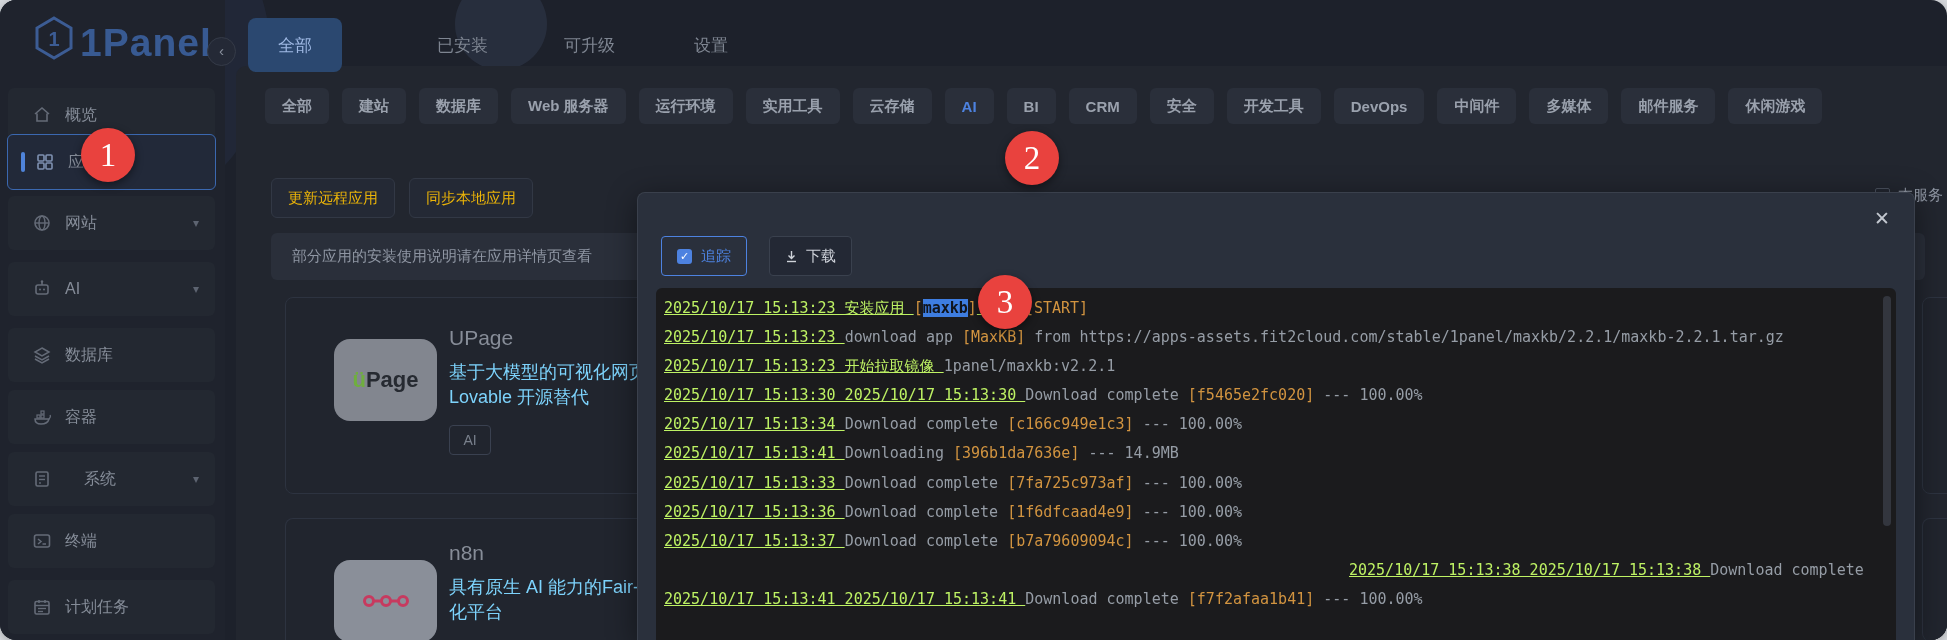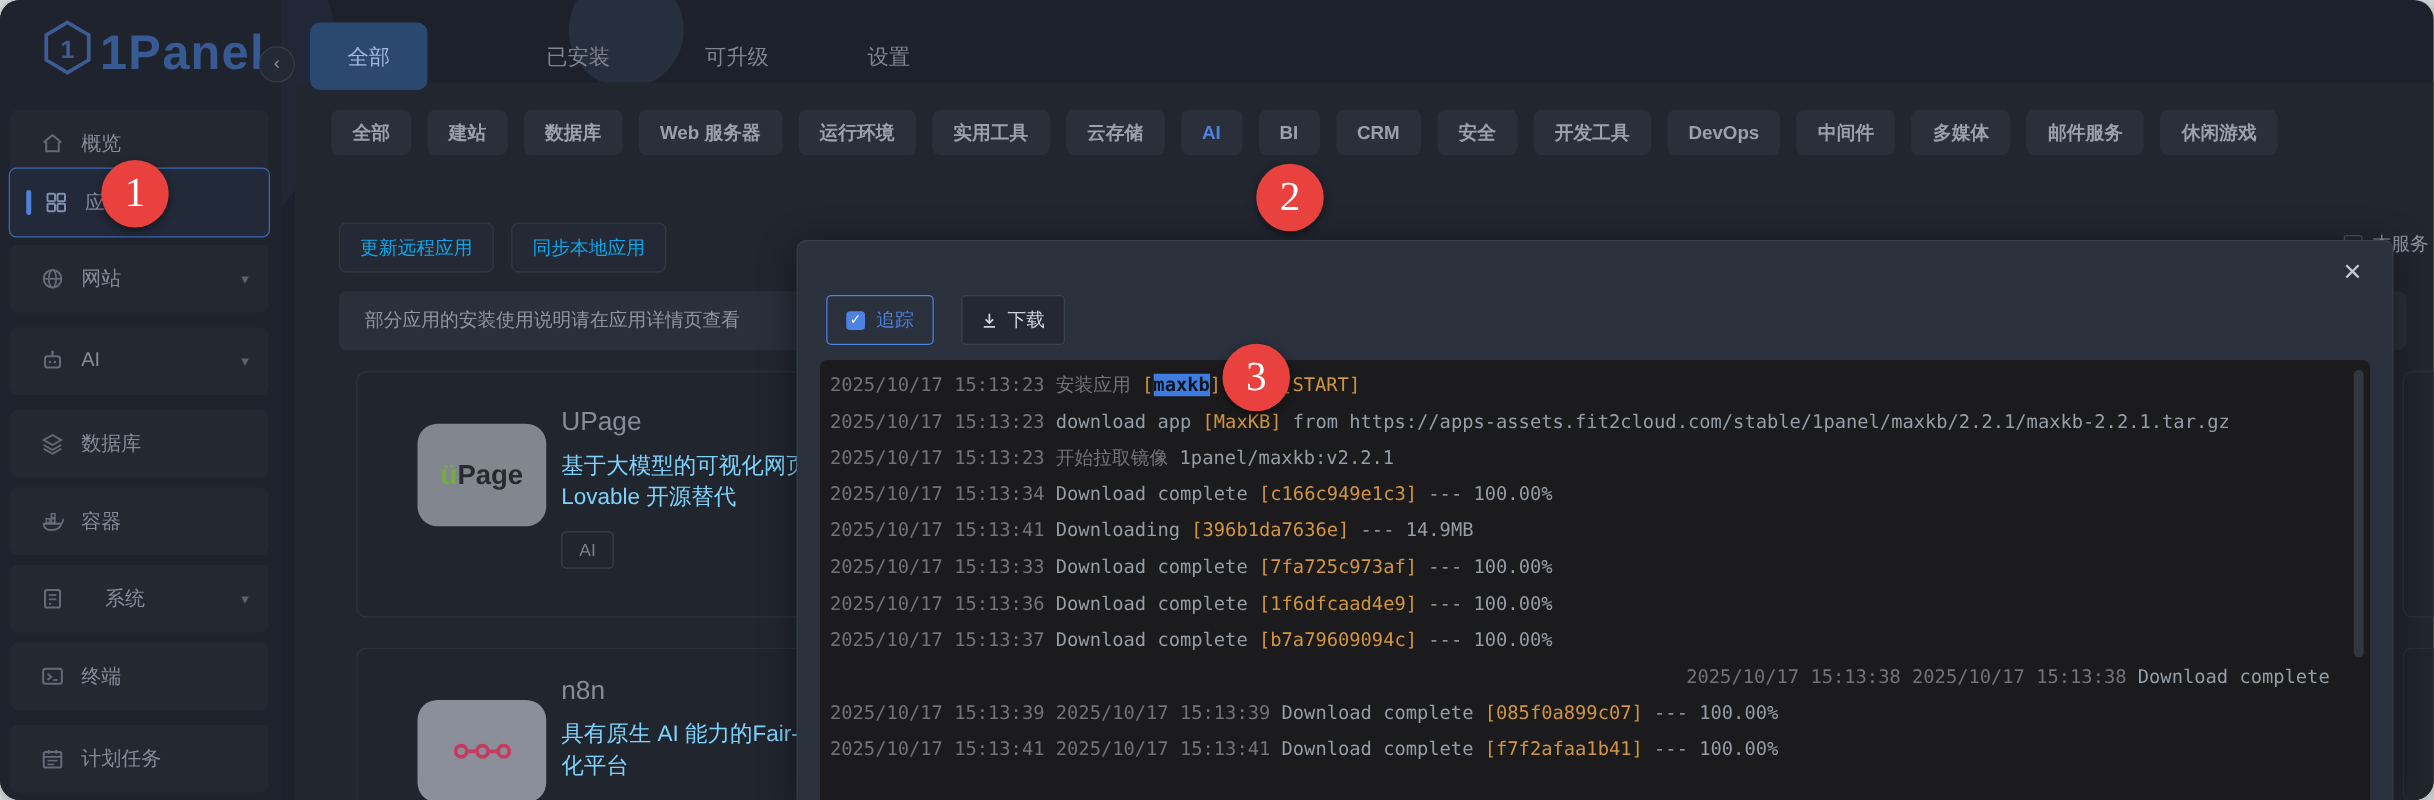--- a/index.html
+++ b/index.html
@@ -19,21 +19,21 @@
   .menu-item.active .accent{position:absolute;left:13px;top:17px;width:4px;height:20px;border-radius:2px;background:#4f83d9;}
   .menu-item.active .mi-icon{margin-left:27px;}
   
   .tab-pill{position:absolute;top:18px;height:54px;border-radius:8px;display:flex;align-items:center;justify-content:center;font-size:17px;color:#7e8591;padding:0 30px;}
   .tab-pill.active{background:#2b4870;color:#9fb9e4;}
   
   .content-panel{position:absolute;left:236px;top:66px;width:1711px;height:574px;background:#22262f;border-top-left-radius:10px;}
   .chips{position:absolute;left:265px;top:88px;display:flex;gap:13px;}
   .chip{height:36px;border-radius:6px;background:#2a2f3a;color:#9aa1ad;font-size:15px;font-weight:bold;display:flex;align-items:center;padding:0 17px;white-space:nowrap;}
   .chip.active{color:#4d82e0;}
-  .toolbar-btn{position:absolute;top:178px;height:38px;border-radius:6px;background:#242935;border:1px solid #323845;color:#0ea5e9;font-size:15px;display:flex;align-items:center;padding:0 16px;}
+  .toolbar-btn{position:absolute;top:178px;height:38px;border-radius:6px;background:#242935;border:1px solid #323845;color:#eab308;font-size:15px;display:flex;align-items:center;padding:0 16px;}
   .alert-bar{position:absolute;left:271px;top:233px;width:1654px;height:47px;border-radius:6px;background:#2a2f3a;color:#8f96a3;font-size:15px;display:flex;align-items:center;padding-left:21px;box-sizing:border-box;}
   .filter-row{position:absolute;left:1875px;top:186px;display:flex;align-items:center;color:#8f96a3;font-size:15px;white-space:nowrap;}
   .filter-box{width:13px;height:13px;border:1px solid #4a515e;border-radius:2px;margin-right:8px;background:#23283340;}
   
   .card{position:absolute;left:285px;width:420px;border:1px solid #2d3340;border-radius:8px;background:#21252e;}
   .card-frag{position:absolute;left:1922px;width:60px;border:1px solid #2d3340;border-radius:8px;background:#21252e;}
   .app-icon{position:absolute;left:48px;top:41px;width:103px;height:82px;border-radius:16px;display:flex;align-items:center;justify-content:center;}
   .card-title{position:absolute;left:163px;top:28px;font-size:21px;color:#878d98;}
   .card-desc{position:absolute;left:163px;font-size:18px;color:#7dd3fc;line-height:25px;white-space:nowrap;}
   .card-tag{position:absolute;left:163px;top:127px;width:40px;height:28px;border:1px solid #3a4150;border-radius:4px;color:#79808c;font-size:14px;display:flex;align-items:center;justify-content:center;}
@@ -42,21 +42,21 @@
   .dlg-close{position:absolute;right:24px;top:16px;color:#c3c8d0;font-size:19px;line-height:19px;}
   .dlg-btn{position:absolute;top:43px;height:40px;border-radius:4px;display:flex;align-items:center;font-size:15px;padding:0 15px;box-sizing:border-box;}
   .btn-trace{left:23px;border:1px solid #4d82e0;color:#4d82e0;background:transparent;}
   .btn-trace .cb{width:15px;height:15px;border-radius:3px;background:#4d82e0;color:#fff;font-size:11px;line-height:15px;text-align:center;margin-right:9px;}
   .btn-download{left:131px;border:1px solid #3a414e;background:#232834;color:#cfd3da;}
   .btn-download .dl-ic{margin-right:8px;display:flex;}
   
   .terminal{position:absolute;left:18px;top:95px;width:1240px;height:353px;background:#1b1b1d;border-radius:6px 6px 0 0;overflow:hidden;font-family:"DejaVu Sans Mono","Liberation Mono",monospace;font-size:15px;}
   .term-inner{position:absolute;left:8px;top:6px;right:8px;}
   .tline{height:29.1px;line-height:29.1px;white-space:pre;overflow:hidden;}
-  .seg-b{color:#737373;}
+  .seg-b{color:#bef264;text-decoration:underline;}
   .seg-d{color:#969da6;}
   .seg-o{color:#d29440;}
   .seg-sel{background:#3e7de0;color:#10141c;font-weight:bold;}
   .term-scroll{position:absolute;right:5px;top:8px;width:8px;height:230px;border-radius:4px;background:#33363e;}
   
   .num-badge{position:absolute;width:54px;height:54px;margin-left:-27px;margin-top:-27px;border-radius:50%;background:#e9423e;color:#fff;font-family:"Liberation Serif","DejaVu Serif",serif;font-size:33px;display:flex;align-items:center;justify-content:center;box-shadow:0 3px 8px rgba(0,0,0,.45);z-index:40;}
   svg{display:block;}
 </style>
 </head>
 <body>
@@ -261,27 +261,27 @@
           <line x1="2" y1="11.5" x2="11" y2="11.5" stroke="#cfd3da" stroke-width="1.4"></line>
         </svg>
       </span>
       <span>下载</span>
     </div>
     <div class="terminal">
       <div class="term-inner" id="termlines">
           <div class="tline"><span class="seg-b">2025/10/17 15:13:23 安装应用 </span><span class="seg-o">[</span><span class="seg-sel">maxkb</span><span class="seg-o">]</span><span class="seg-b"> 开始 </span><span class="seg-o">[START]</span></div>
           <div class="tline"><span class="seg-b">2025/10/17 15:13:23 </span><span class="seg-d">download app </span><span class="seg-o">[MaxKB]</span><span class="seg-d"> from https://apps-assets.fit2cloud.com/stable/1panel/maxkb/2.2.1/maxkb-2.2.1.tar.gz</span></div>
           <div class="tline"><span class="seg-b">2025/10/17 15:13:23 开始拉取镜像 </span><span class="seg-d">1panel/maxkb:v2.2.1</span></div>
+          <div class="tline"><span class="seg-b">2025/10/17 15:13:30 2025/10/17 15:13:30 </span><span class="seg-d">Download complete </span><span class="seg-o">[f5465e2fc020]</span><span class="seg-d"> --- 100.00%</span></div>
           <div class="tline"><span class="seg-b">2025/10/17 15:13:34 </span><span class="seg-d">Download complete </span><span class="seg-o">[c166c949e1c3]</span><span class="seg-d"> --- 100.00%</span></div>
           <div class="tline"><span class="seg-b">2025/10/17 15:13:41 </span><span class="seg-d">Downloading </span><span class="seg-o">[396b1da7636e]</span><span class="seg-d"> --- 14.9MB</span></div>
           <div class="tline"><span class="seg-b">2025/10/17 15:13:33 </span><span class="seg-d">Download complete </span><span class="seg-o">[7fa725c973af]</span><span class="seg-d"> --- 100.00%</span></div>
           <div class="tline"><span class="seg-b">2025/10/17 15:13:36 </span><span class="seg-d">Download complete </span><span class="seg-o">[1f6dfcaad4e9]</span><span class="seg-d"> --- 100.00%</span></div>
           <div class="tline"><span class="seg-b">2025/10/17 15:13:37 </span><span class="seg-d">Download complete </span><span class="seg-o">[b7a79609094c]</span><span class="seg-d"> --- 100.00%</span></div>
           <div class="tline" style="padding-left: 685px;"><span class="seg-b">2025/10/17 15:13:38 2025/10/17 15:13:38 </span><span class="seg-d">Download complete</span></div>
-          <div class="tline"><span class="seg-b">2025/10/17 15:13:39 2025/10/17 15:13:39 </span><span class="seg-d">Download complete </span><span class="seg-o">[085f0a899c07]</span><span class="seg-d"> --- 100.00%</span></div>
           <div class="tline"><span class="seg-b">2025/10/17 15:13:41 2025/10/17 15:13:41 </span><span class="seg-d">Download complete </span><span class="seg-o">[f7f2afaa1b41]</span><span class="seg-d"> --- 100.00%</span></div>
         </div>
       <div class="term-scroll"></div>
     </div>
   </div>
 
   <div id="badges">
       <div class="num-badge" style="left: 108px; top: 155px;">1</div>
       <div class="num-badge" style="left: 1032px; top: 158px;">2</div>
       <div class="num-badge" style="left: 1005px; top: 302px;">3</div>

